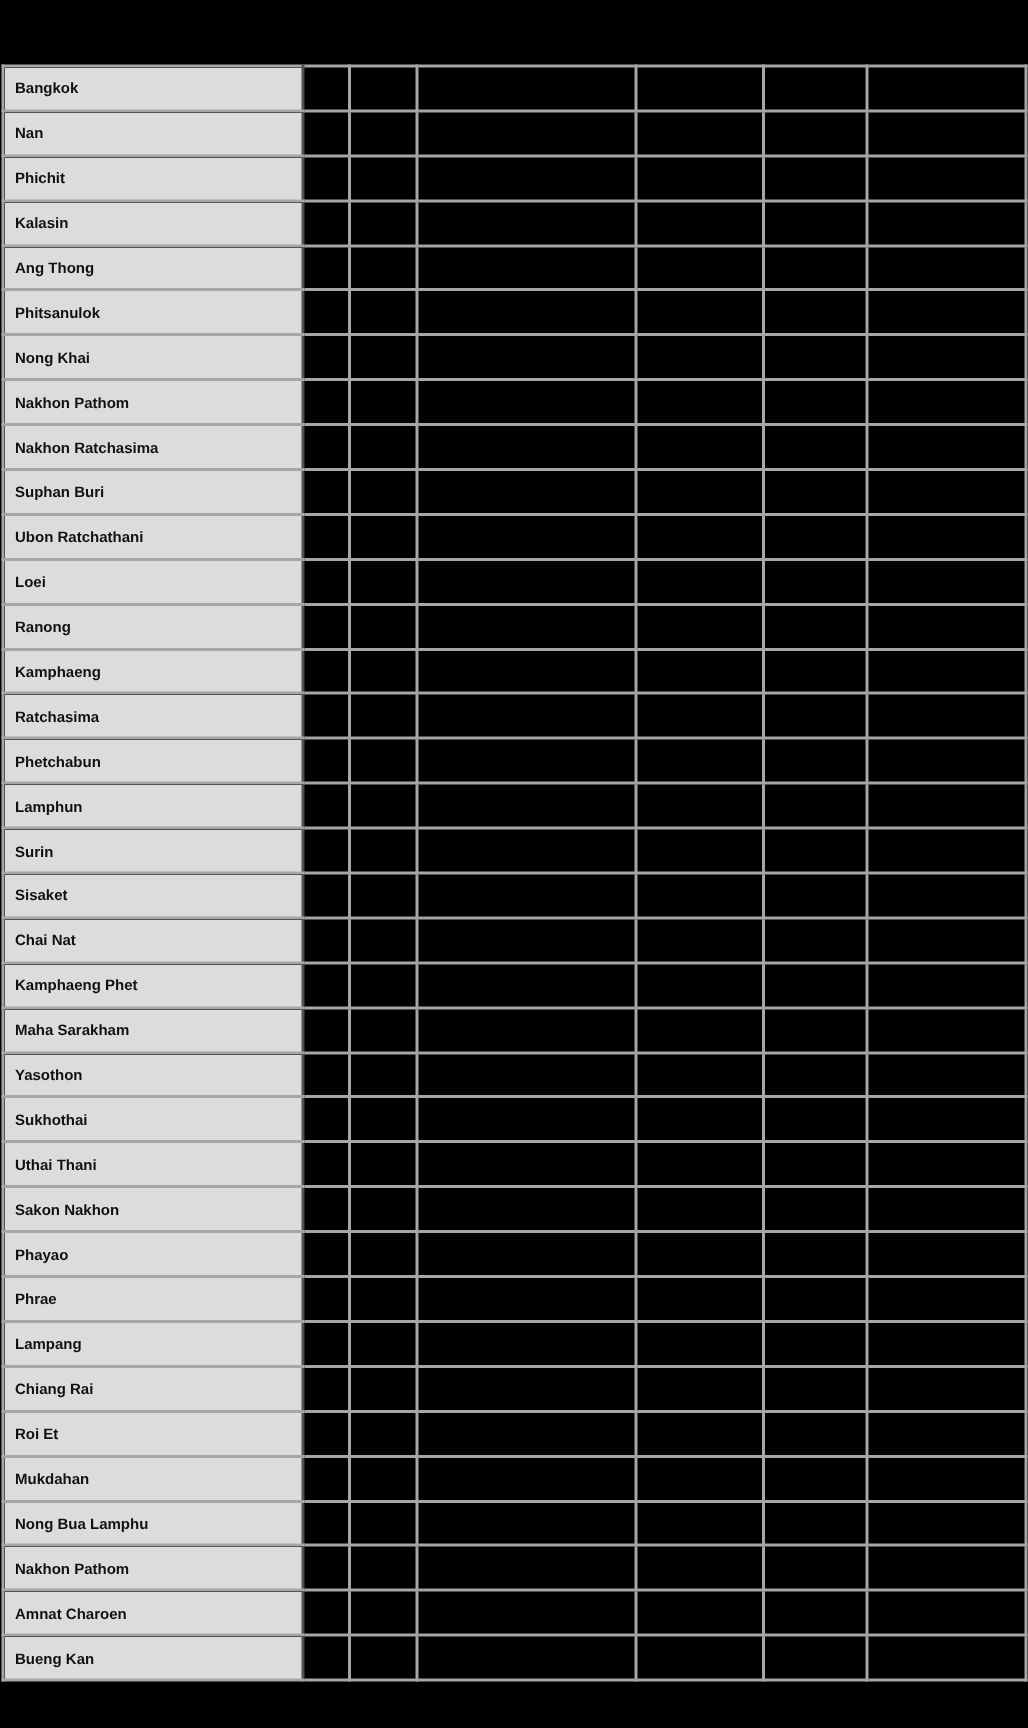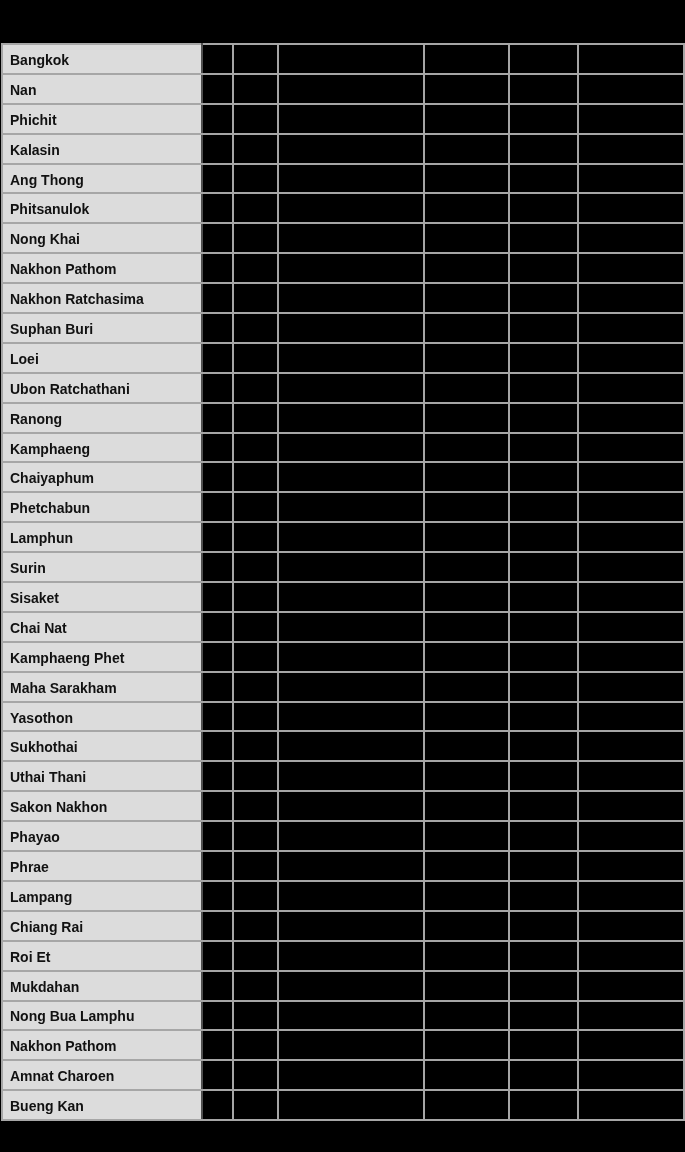--- a/index.html
+++ b/index.html
@@ -27,21 +27,21 @@
       height: 25.9px;
       padding: 0;
       background: #000000;
     }
     table.prov-table td.name-cell {
       background: #dcdcdc;
       border-right: 2px solid #505050;
       padding-left: 7px;
       font-family: "Liberation Sans", sans-serif;
       font-weight: bold;
-      font-size: 14px;
+      font-size: 10px;
       color: #111111;
       white-space: nowrap;
       overflow: hidden;
       vertical-align: middle;
       padding-top: 2px;
     }
   </style>
 </head>
 <body>
 
@@ -142,57 +142,57 @@
       <tr>
         <td class="name-cell">Suphan Buri</td>
         <td></td>
         <td></td>
         <td></td>
         <td></td>
         <td></td>
         <td></td>
       </tr>
       <tr>
+        <td class="name-cell">Ubon Ratchathani</td>
+        <td></td>
+        <td></td>
+        <td></td>
+        <td></td>
+        <td></td>
+        <td></td>
+      </tr>
+      <tr>
         <td class="name-cell">Loei</td>
         <td></td>
         <td></td>
         <td></td>
         <td></td>
         <td></td>
         <td></td>
       </tr>
       <tr>
-        <td class="name-cell">Ubon Ratchathani</td>
-        <td></td>
-        <td></td>
-        <td></td>
-        <td></td>
-        <td></td>
-        <td></td>
-      </tr>
-      <tr>
         <td class="name-cell">Ranong</td>
         <td></td>
         <td></td>
         <td></td>
         <td></td>
         <td></td>
         <td></td>
       </tr>
       <tr>
         <td class="name-cell">Kamphaeng</td>
         <td></td>
         <td></td>
         <td></td>
         <td></td>
         <td></td>
         <td></td>
       </tr>
       <tr>
-        <td class="name-cell">Chaiyaphum</td>
+        <td class="name-cell">Ratchasima</td>
         <td></td>
         <td></td>
         <td></td>
         <td></td>
         <td></td>
         <td></td>
       </tr>
       <tr>
         <td class="name-cell">Phetchabun</td>
         <td></td>

